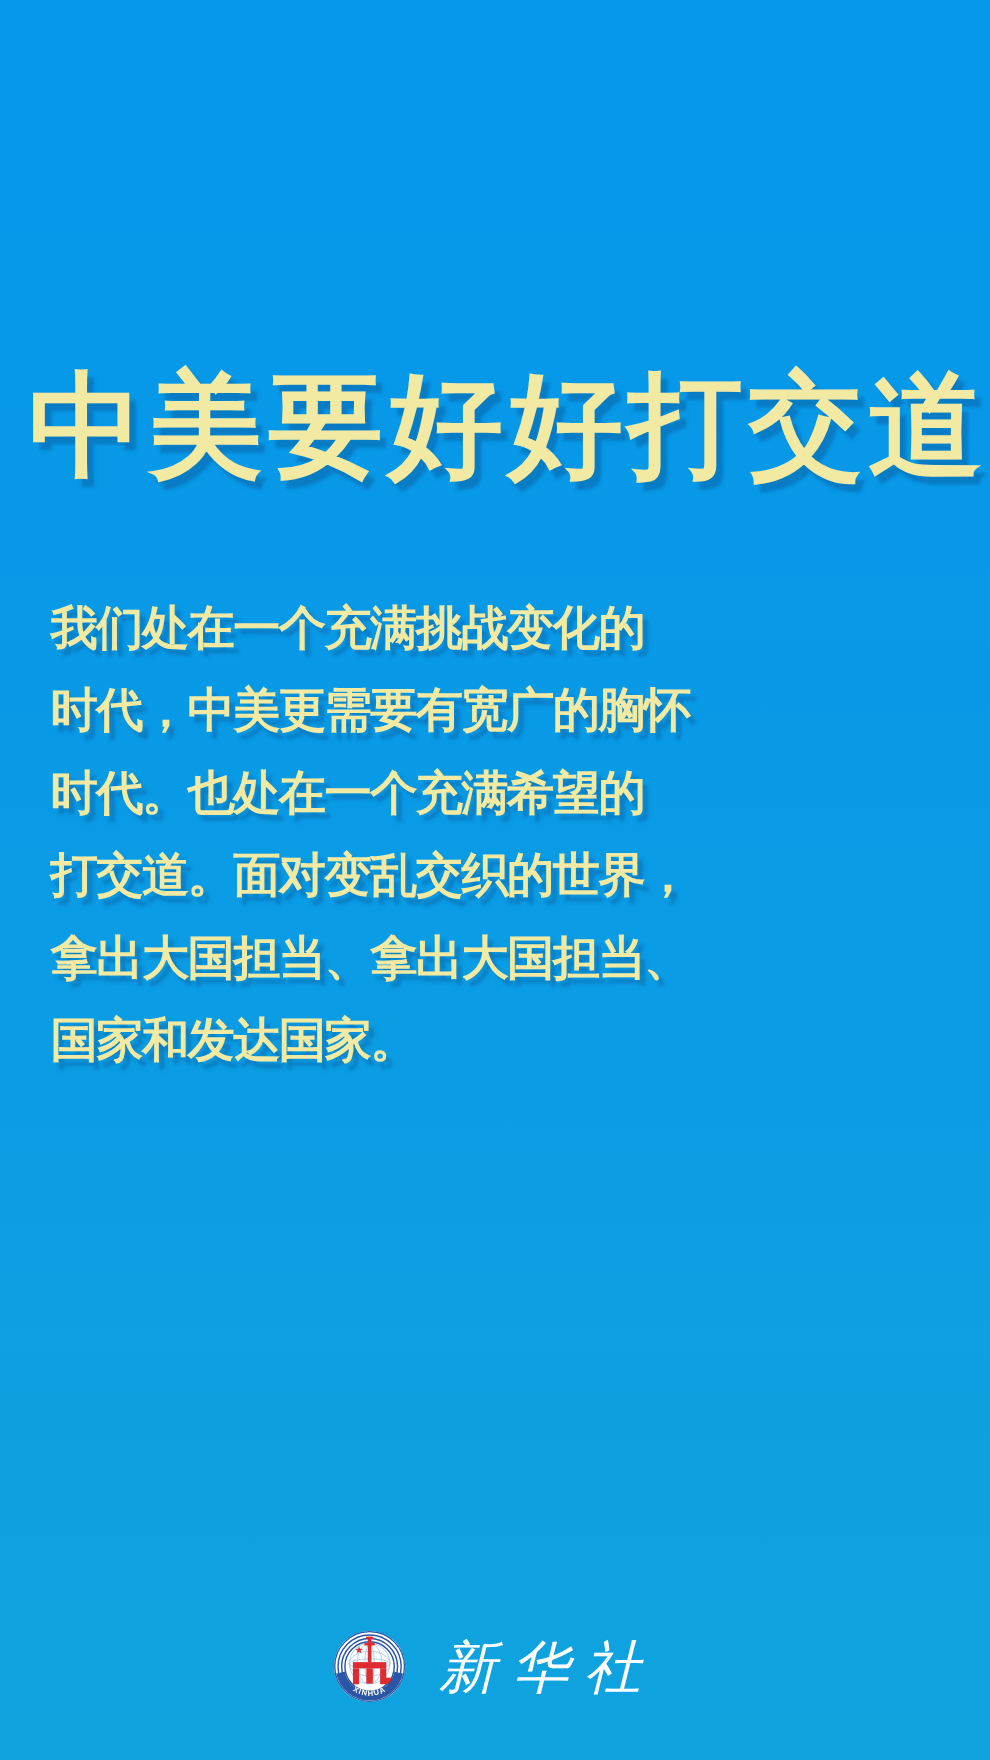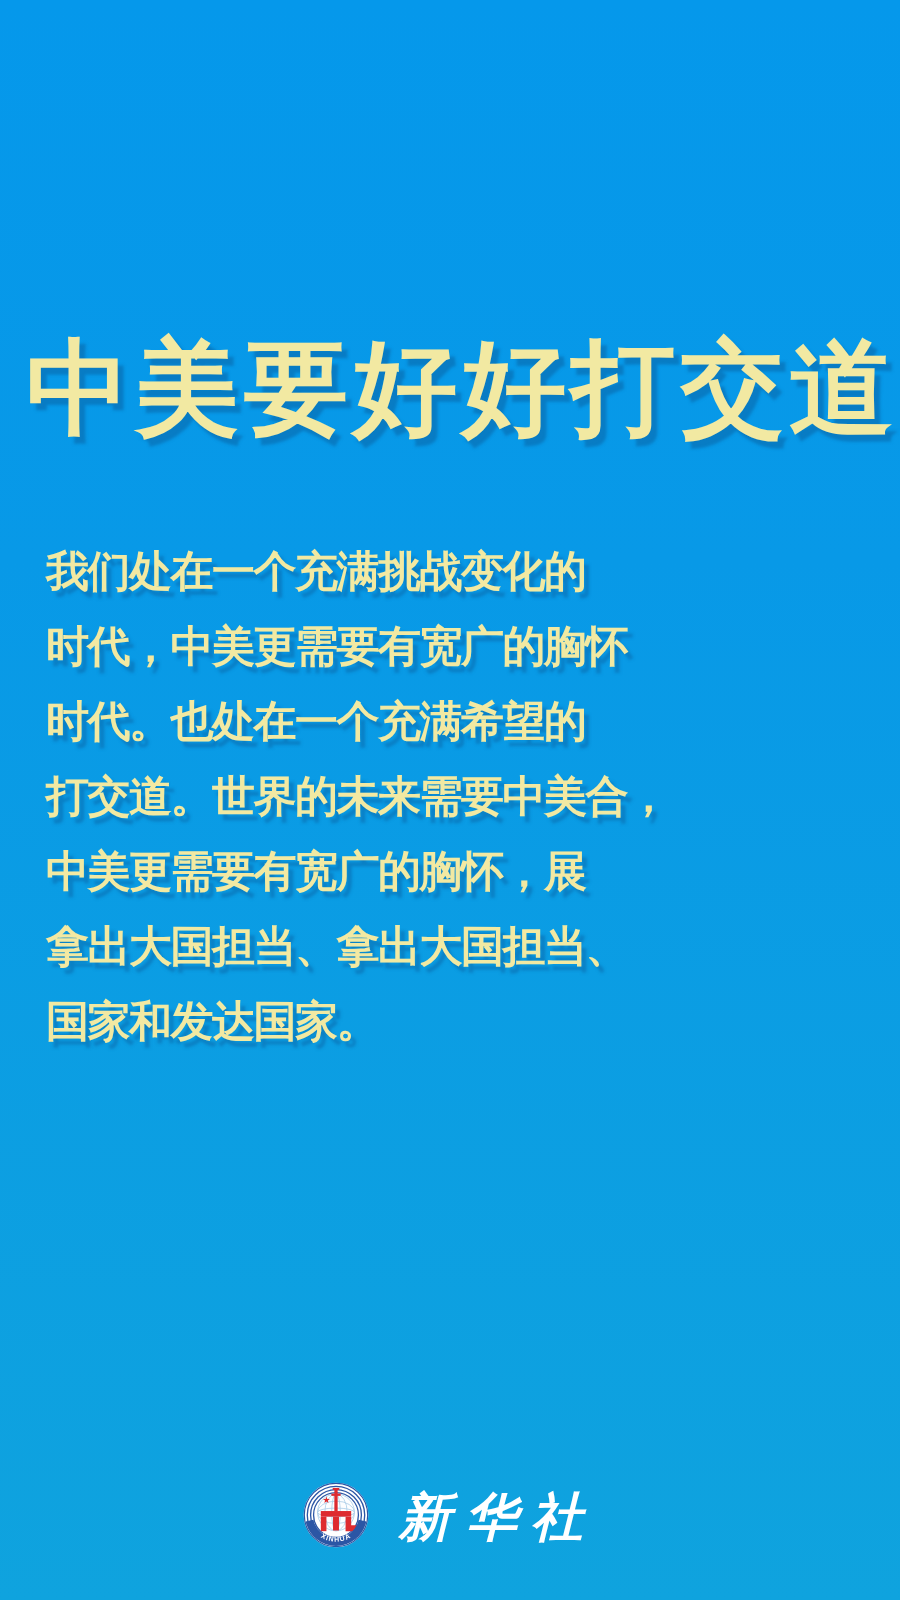--- a/index.html
+++ b/index.html
@@ -43,41 +43,40 @@
     display:flex;
     justify-content:center;
     align-items:center;
     gap:30px;
   }
   .logo{width:66px;height:66px;display:block;}
   .brand{
     color:#FFFFFF;
     font-family:"DejaVu Serif",serif;
     font-style:italic;
-    font-weight:bold;
+    font-weight:normal;
     font-size:52px;
     letter-spacing:14px;
     line-height:1;
     padding-top:4px;
     white-space:nowrap;
   }
 </style>
 </head>
 <body>
 
 <div class="poster">
 
   <h1 class="title">中美要好好打交道</h1>
 
   <div class="body-text">
     <div class="body-line">我们处在一个充满挑战变化的</div>
     <div class="body-line">时代，中美更需要有宽广的胸怀</div>
     <div class="body-line">时代。也处在一个充满希望的</div>
-    <div class="body-line">打交道。世界的未来需要中美合，</div>
-    <div class="body-line">中美更需要有宽广的胸怀，展</div>
+    <div class="body-line">打交道。面对变乱交织的世界，</div>
     <div class="body-line">拿出大国担当、拿出大国担当、</div>
     <div class="body-line">国家和发达国家。</div>
   </div>
 
   <div class="footer">
     <svg class="logo" viewBox="0 0 100 100" xmlns="http://www.w3.org/2000/svg">
 
       <circle cx="50" cy="50" r="49" fill="#FFFFFF"></circle>
       <circle cx="50" cy="50" r="48" fill="none" stroke="#2B56A5" stroke-width="1.8"></circle>
 

